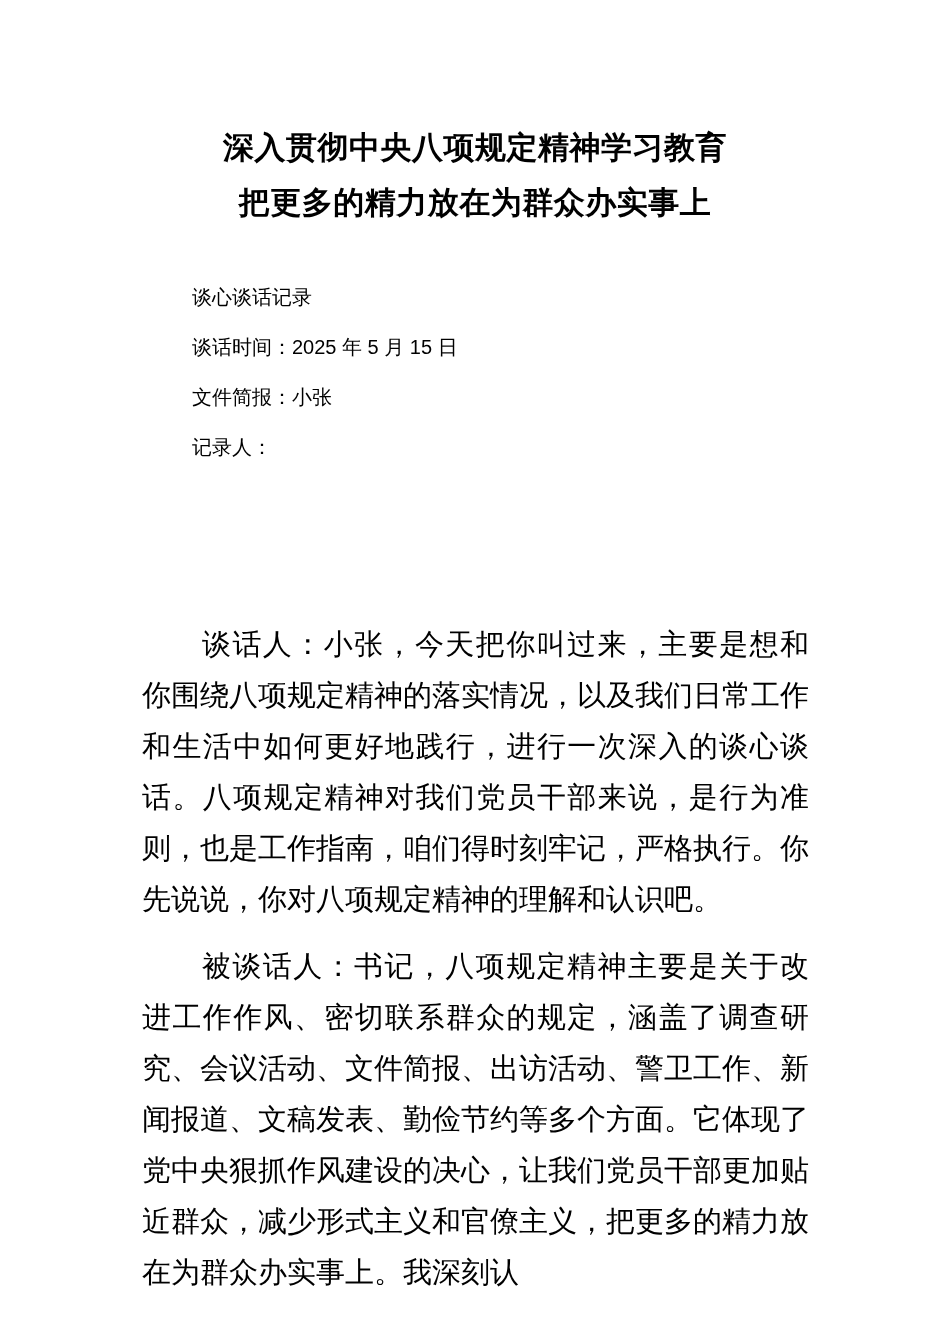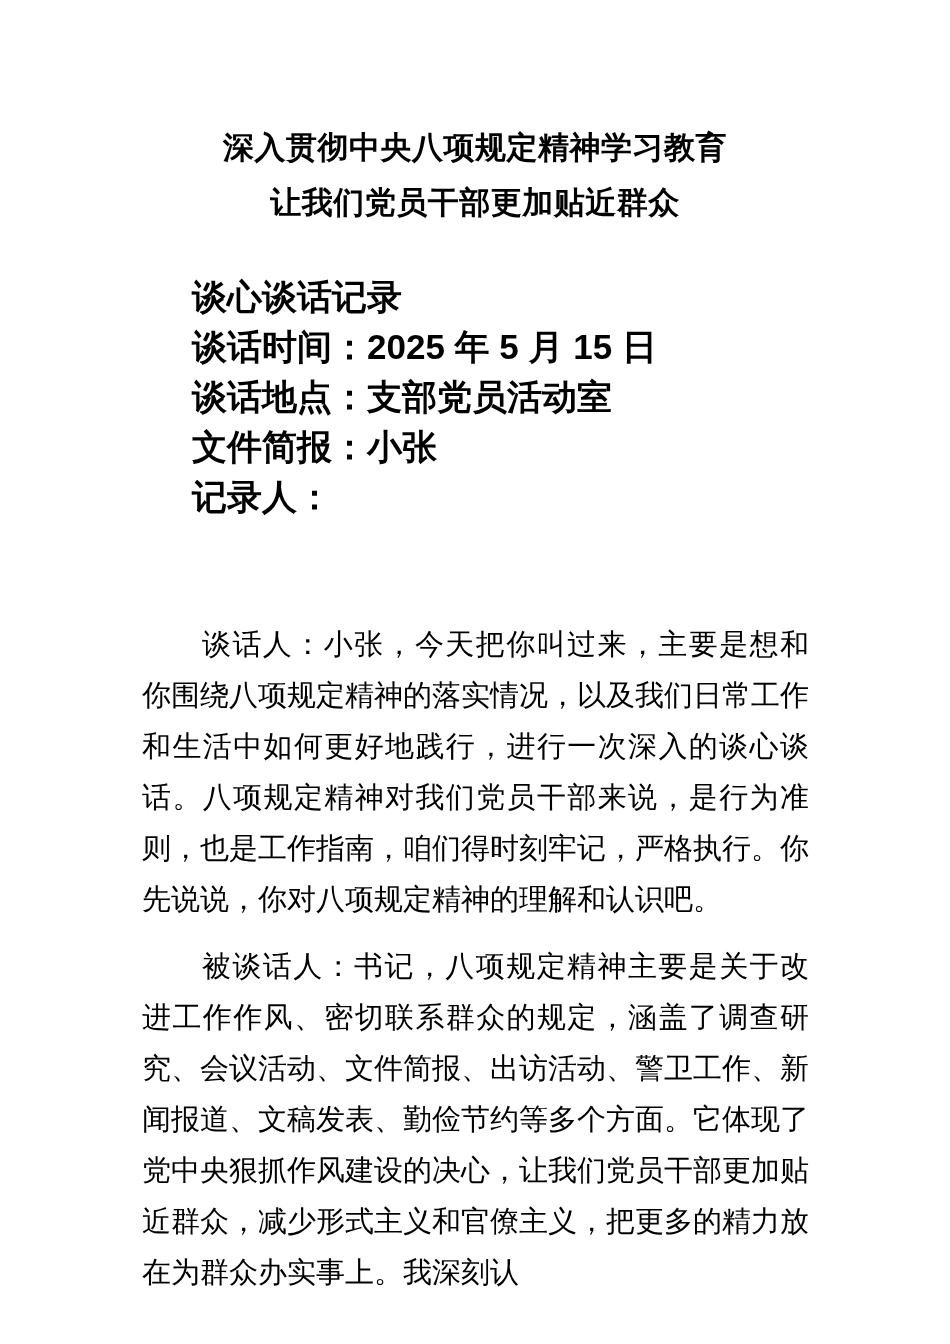--- a/index.html
+++ b/index.html
@@ -39,22 +39,22 @@
   }
 
   
   .meta-block {
     position: absolute;
     left: 192px;
     top: 272px;
     width: 640px;
   }
   .meta-line {
-    font-size: 35px;
-    font-weight: bold;
+    font-size: 20px;
+    font-weight: normal;
     line-height: 50px;
     white-space: nowrap;
   }
 
   
   .body-block {
     position: absolute;
     left: 142px;
     top: 619px;
     width: 667px;
@@ -73,27 +73,26 @@
     margin-top: 16px;
   }
 </style>
 </head>
 <body>
 
 <div class="page">
 
   <div class="title-block">
     <div class="title-line">深入贯彻中央八项规定精神学习教育</div>
-    <div class="title-line">让我们党员干部更加贴近群众</div>
+    <div class="title-line">把更多的精力放在为群众办实事上</div>
   </div>
 
   <div class="meta-block">
     <div class="meta-line">谈心谈话记录</div>
     <div class="meta-line">谈话时间：2025 年 5 月 15 日</div>
-    <div class="meta-line">谈话地点：支部党员活动室</div>
     <div class="meta-line">文件简报：小张</div>
     <div class="meta-line">记录人：</div>
   </div>
 
   <div class="body-block">
     <p class="para">谈话人：小张，今天把你叫过来，主要是想和你围绕八项规定精神的落实情况，以及我们日常工作和生活中如何更好地践行，进行一次深入的谈心谈话。八项规定精神对我们党员干部来说，是行为准则，也是工作指南，咱们得时刻牢记，严格执行。你先说说，你对八项规定精神的理解和认识吧。</p>
     <p class="para">被谈话人：书记，八项规定精神主要是关于改进工作作风、密切联系群众的规定，涵盖了调查研究、会议活动、文件简报、出访活动、警卫工作、新闻报道、文稿发表、勤俭节约等多个方面。它体现了党中央狠抓作风建设的决心，让我们党员干部更加贴近群众，减少形式主义和官僚主义，把更多的精力放在为群众办实事上。我深刻认</p>
   </div>
 
 </div>

